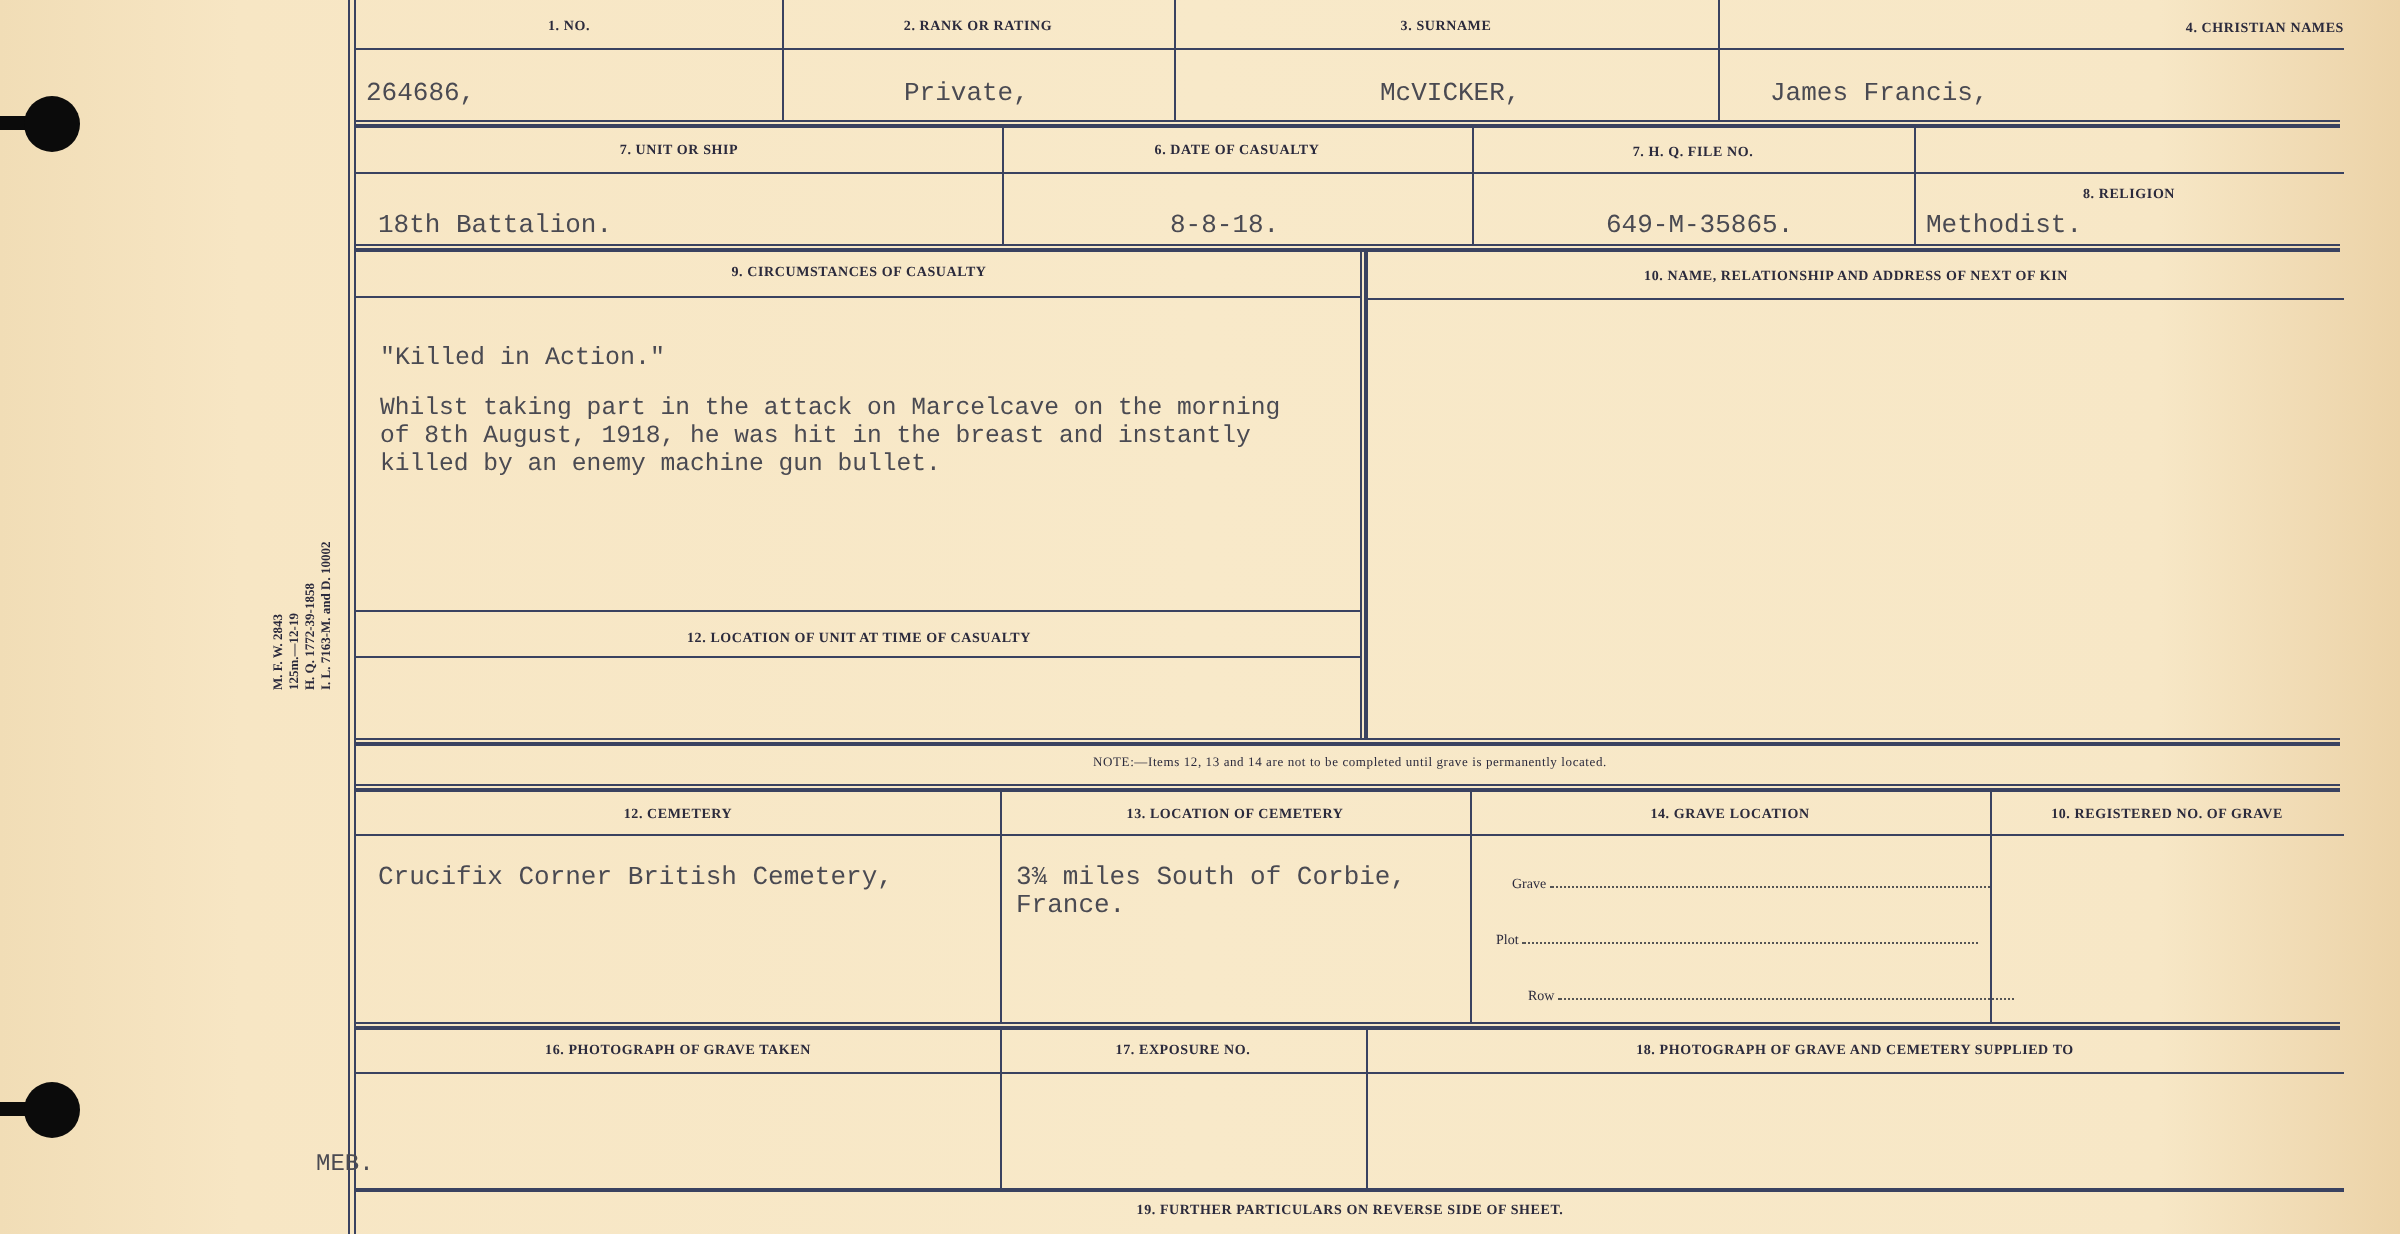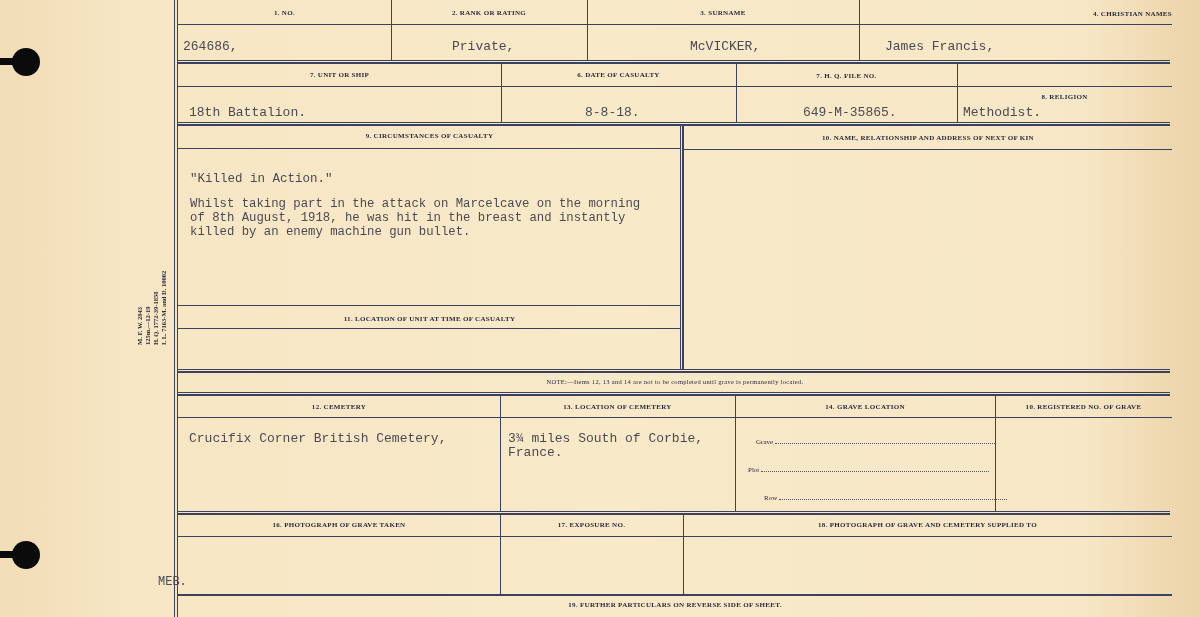--- a/index.html
+++ b/index.html
@@ -78,21 +78,21 @@
 <div class="lbl" style="left:178px;top:132px;width:503px;">9. CIRCUMSTANCES OF CASUALTY</div>
 <div class="lbl" style="left:684px;top:134px;width:488px;">10. NAME, RELATIONSHIP AND ADDRESS OF NEXT OF KIN</div>
 
 <div class="val" style="left:190px;top:172px;font-size:12.5px;">"Killed in Action."</div>
 <div class="para" style="left:190px;top:197px;">Whilst taking part in the attack on Marcelcave on the morning
 of 8th August, 1918, he was hit in the breast and instantly
 killed by an enemy machine gun bullet.</div>
 
 <div class="hline" style="left:178px;top:305px;width:503px;"></div>
 <div class="hline" style="left:178px;top:328px;width:503px;"></div>
-<div class="lbl" style="left:178px;top:315px;width:503px;">11. LOCATION OF UNIT AT TIME OF CASUALTY</div>
+<div class="lbl" style="left:178px;top:315px;width:503px;">12. LOCATION OF UNIT AT TIME OF CASUALTY</div>
 
 <div class="hline dbl" style="left:178px;top:369px;width:992px;"></div>
 <div class="lbl" style="left:178px;top:378px;width:994px;font-size:6.5px;font-weight:normal;">NOTE:—Items 12, 13 and 14 are not to be completed until grave is permanently located.</div>
 <div class="hline dbl" style="left:178px;top:392px;width:992px;"></div>
 
 <div class="hline" style="left:178px;top:417px;width:994px;"></div>
 <div class="hline dbl" style="left:178px;top:511px;width:992px;"></div>
 <div class="vline" style="left:500px;top:396px;width:1px;height:115px;"></div>
 <div class="vline" style="left:735px;top:396px;width:1px;height:115px;"></div>
 <div class="vline" style="left:995px;top:396px;width:1px;height:115px;"></div>

